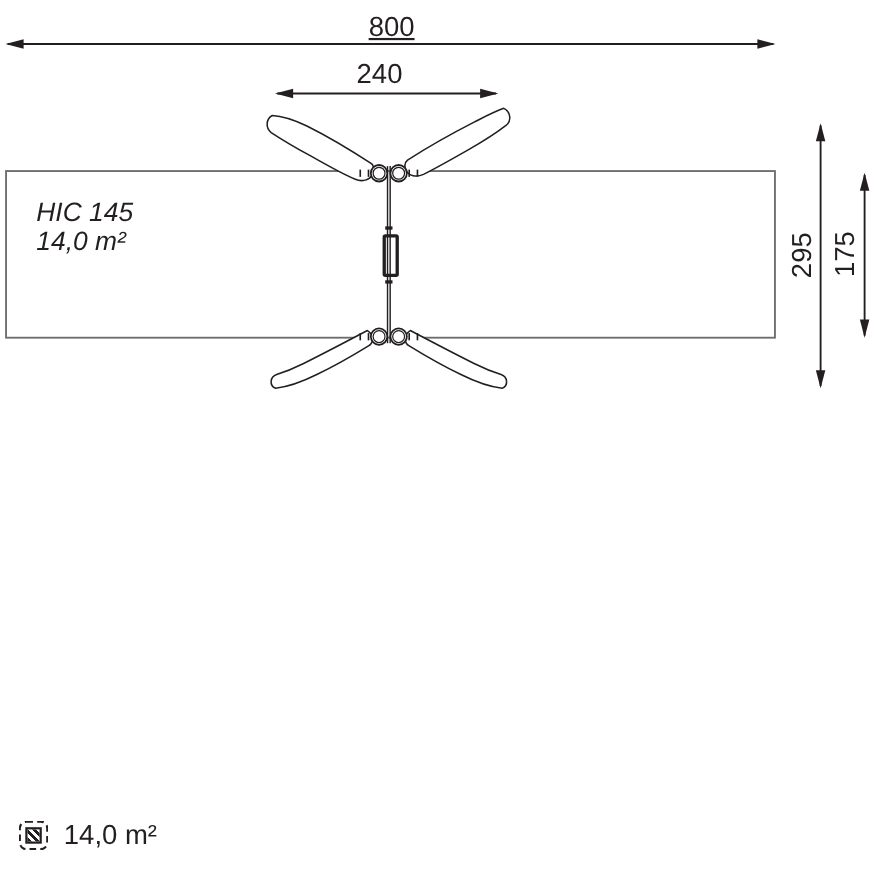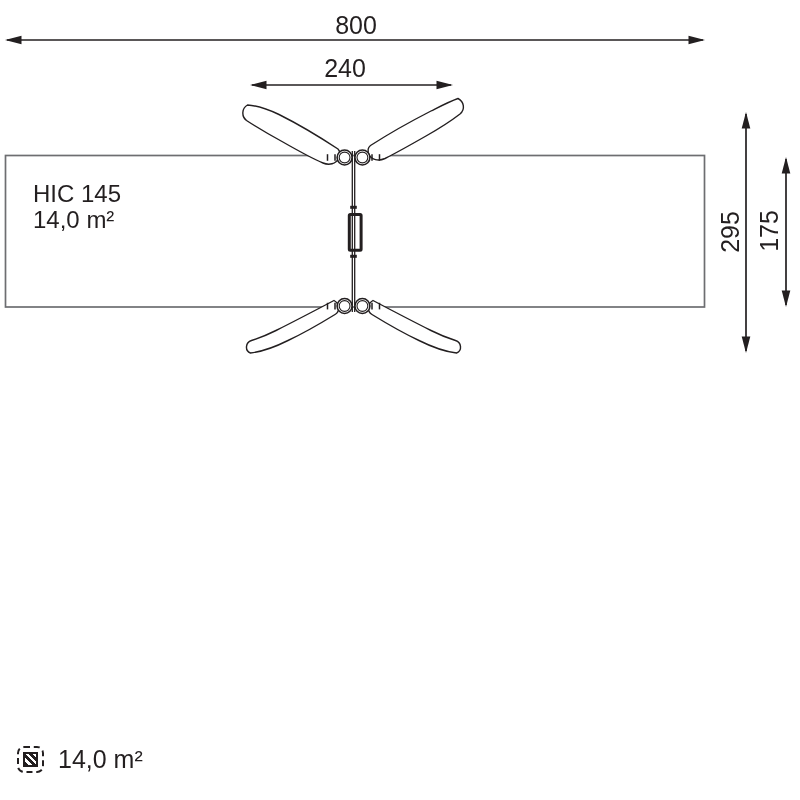--- a/index.html
+++ b/index.html
@@ -28,21 +28,21 @@
   .handle{fill:#ffffff;stroke:var(--ink);stroke-width:3;}
 
   .dim-label{
     position:absolute;font-size:25px;line-height:1;white-space:nowrap;
     transform:translate(-50%,-50%);
   }
   .dim-label.vert{transform:translate(-50%,-50%) rotate(-90deg);}
 
   .zone-text{
     position:absolute;left:33px;top:181px;
-    font-size:24px;line-height:26px;white-space:nowrap;
+    font-size:24px;line-height:26px;white-space:nowrap;font-style:italic;
   }
 
   .legend{
     position:absolute;left:17px;top:746px;
     display:flex;align-items:center;gap:14px;
   }
   .legend-icon{
     width:27px;height:27px;box-sizing:border-box;
     border:2.2px dashed var(--ink);border-radius:7px;
     display:flex;align-items:center;justify-content:center;
@@ -143,21 +143,21 @@
         <line class="tick" x1="372" y1="154.2" x2="372" y2="160.8"></line>
         <line class="tick" x1="379.5" y1="154.2" x2="379.5" y2="160.8"></line>
         <line class="tick" x1="327.5" y1="302.8" x2="327.5" y2="309.4"></line>
         <line class="tick" x1="335" y1="302.8" x2="335" y2="309.4"></line>
         <line class="tick" x1="372" y1="302.8" x2="372" y2="309.4"></line>
         <line class="tick" x1="379.5" y1="302.8" x2="379.5" y2="309.4"></line>
       </g>
     </g>
   </svg>
 
-  <div class="dim-label" style="left:356px;top:25px;">800</div>
+  <div class="dim-label" style="left:356px;top:25px;text-decoration:underline;">800</div>
 
   <div class="dim-label" style="left:345px;top:68px;">240</div>
 
   <div class="dim-label vert" style="left:730px;top:232px;">295</div>
 
   <div class="dim-label vert" style="left:769px;top:231px;">175</div>
 
   <div class="zone-text">
     <div>HIC 145</div>
     <div>14,0 m²</div>

